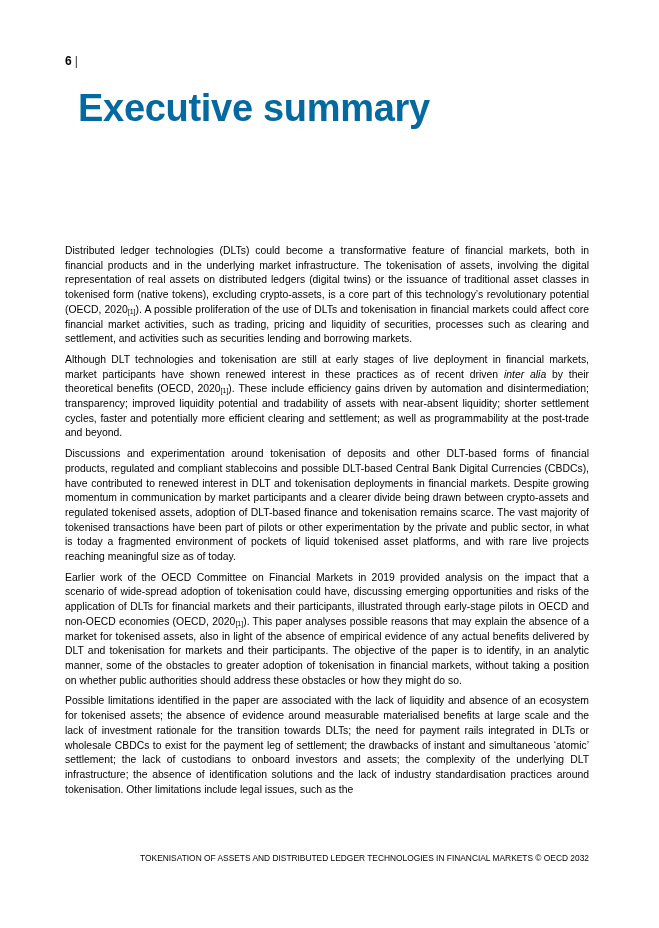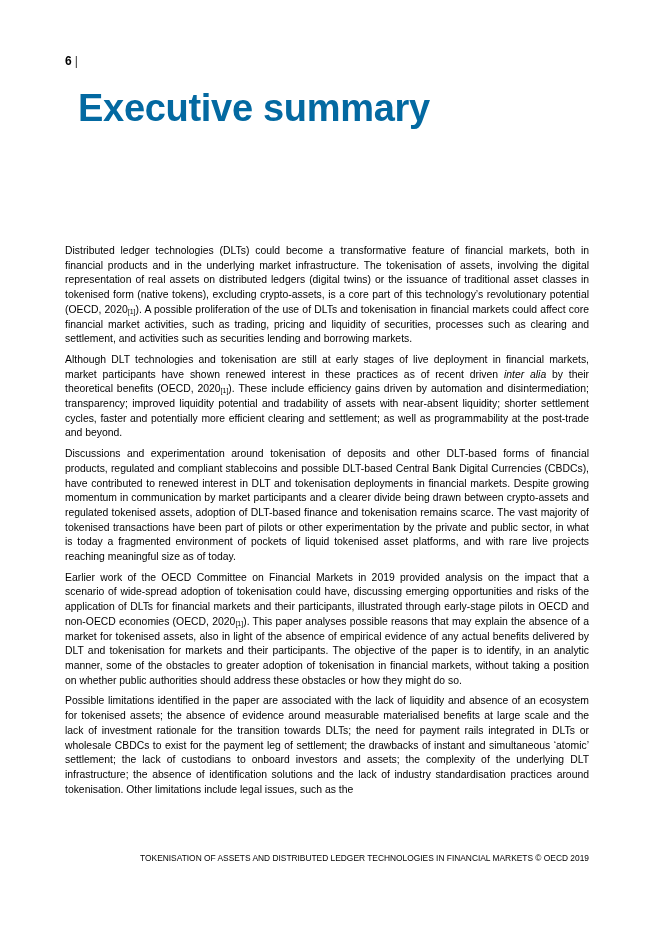--- a/index.html
+++ b/index.html
@@ -75,13 +75,13 @@
 <h1 class="title">Executive summary</h1>
 
 <div class="body-text" id="body-text">
   <p><span>Distributed ledger technologies (DLTs) could become a transformative feature of financial markets, both in financial products and in the underlying market infrastructure. The tokenisation of assets, involving the digital representation of real assets on distributed ledgers (digital twins) or the issuance of traditional asset classes in tokenised form (native tokens), excluding crypto-assets, is a core part of this technology’s revolutionary potential (OECD, 2020</span><sub>[1]</sub><span>). A possible proliferation of the use of DLTs and tokenisation in financial markets could affect core financial market activities, such as trading, pricing and liquidity of securities, processes such as clearing and settlement, and activities such as securities lending and borrowing markets.</span></p>
   <p><span>Although DLT technologies and tokenisation are still at early stages of live deployment in financial markets, market participants have shown renewed interest in these practices as of recent driven </span><em>inter alia</em><span> by their theoretical benefits (OECD, 2020</span><sub>[1]</sub><span>). These include efficiency gains driven by automation and disintermediation; transparency; improved liquidity potential and tradability of assets with near-absent liquidity; shorter settlement cycles, faster and potentially more efficient clearing and settlement; as well as programmability at the post-trade and beyond.</span></p>
   <p><span>Discussions and experimentation around tokenisation of deposits and other DLT-based forms of financial products, regulated and compliant stablecoins and possible DLT-based Central Bank Digital Currencies (CBDCs), have contributed to renewed interest in DLT and tokenisation deployments in financial markets. Despite growing momentum in communication by market participants and a clearer divide being drawn between crypto-assets and regulated tokenised assets, adoption of DLT-based finance and tokenisation remains scarce. The vast majority of tokenised transactions have been part of pilots or other experimentation by the private and public sector, in what is today a fragmented environment of pockets of liquid tokenised asset platforms, and with rare live projects reaching meaningful size as of today.</span></p>
   <p><span>Earlier work of the OECD Committee on Financial Markets in 2019 provided analysis on the impact that a scenario of wide-spread adoption of tokenisation could have, discussing emerging opportunities and risks of the application of DLTs for financial markets and their participants, illustrated through early-stage pilots in OECD and non-OECD economies (OECD, 2020</span><sub>[1]</sub><span>). This  paper analyses possible reasons that may explain the absence of a market for tokenised assets, also in light of the absence of empirical evidence of any actual benefits delivered by DLT and tokenisation for markets and their participants. The objective of the paper is to identify, in an analytic manner, some of the obstacles to greater adoption of tokenisation in financial markets, without taking a position on whether public authorities should address these obstacles or how they might do so.</span></p>
   <p><span>Possible limitations identified in the paper are associated with the lack of liquidity and absence of an ecosystem for tokenised assets; the absence of evidence around measurable materialised benefits at large scale and the lack of investment rationale for the transition towards DLTs; the need for payment rails integrated in DLTs or wholesale CBDCs to exist for the payment leg of settlement; the drawbacks of instant and simultaneous ‘atomic’ settlement; the lack of custodians to onboard investors and assets; the complexity of the underlying DLT infrastructure; the absence of identification solutions and the lack of industry standardisation practices around tokenisation. Other limitations include legal issues, such as the</span></p>
 </div>
 
-<div class="footer">TOKENISATION OF ASSETS AND DISTRIBUTED LEDGER TECHNOLOGIES IN FINANCIAL MARKETS © OECD 2019</div>
+<div class="footer">TOKENISATION OF ASSETS AND DISTRIBUTED LEDGER TECHNOLOGIES IN FINANCIAL MARKETS © OECD 2032</div>
 
 </body></html>

